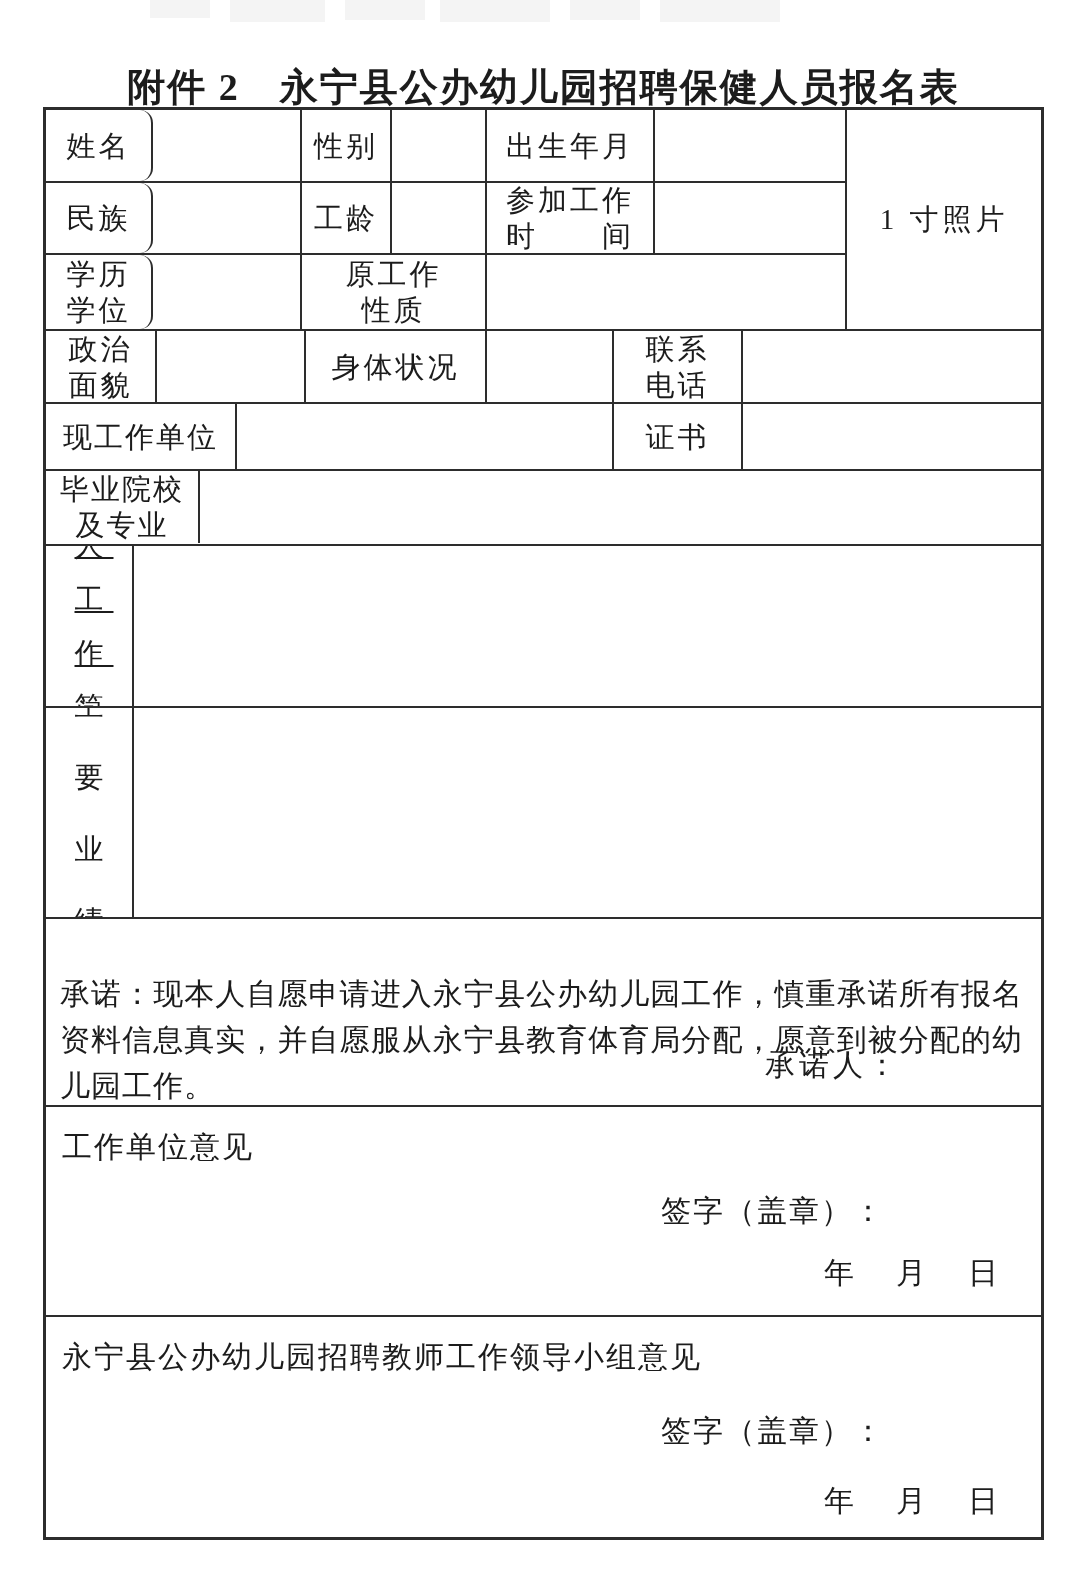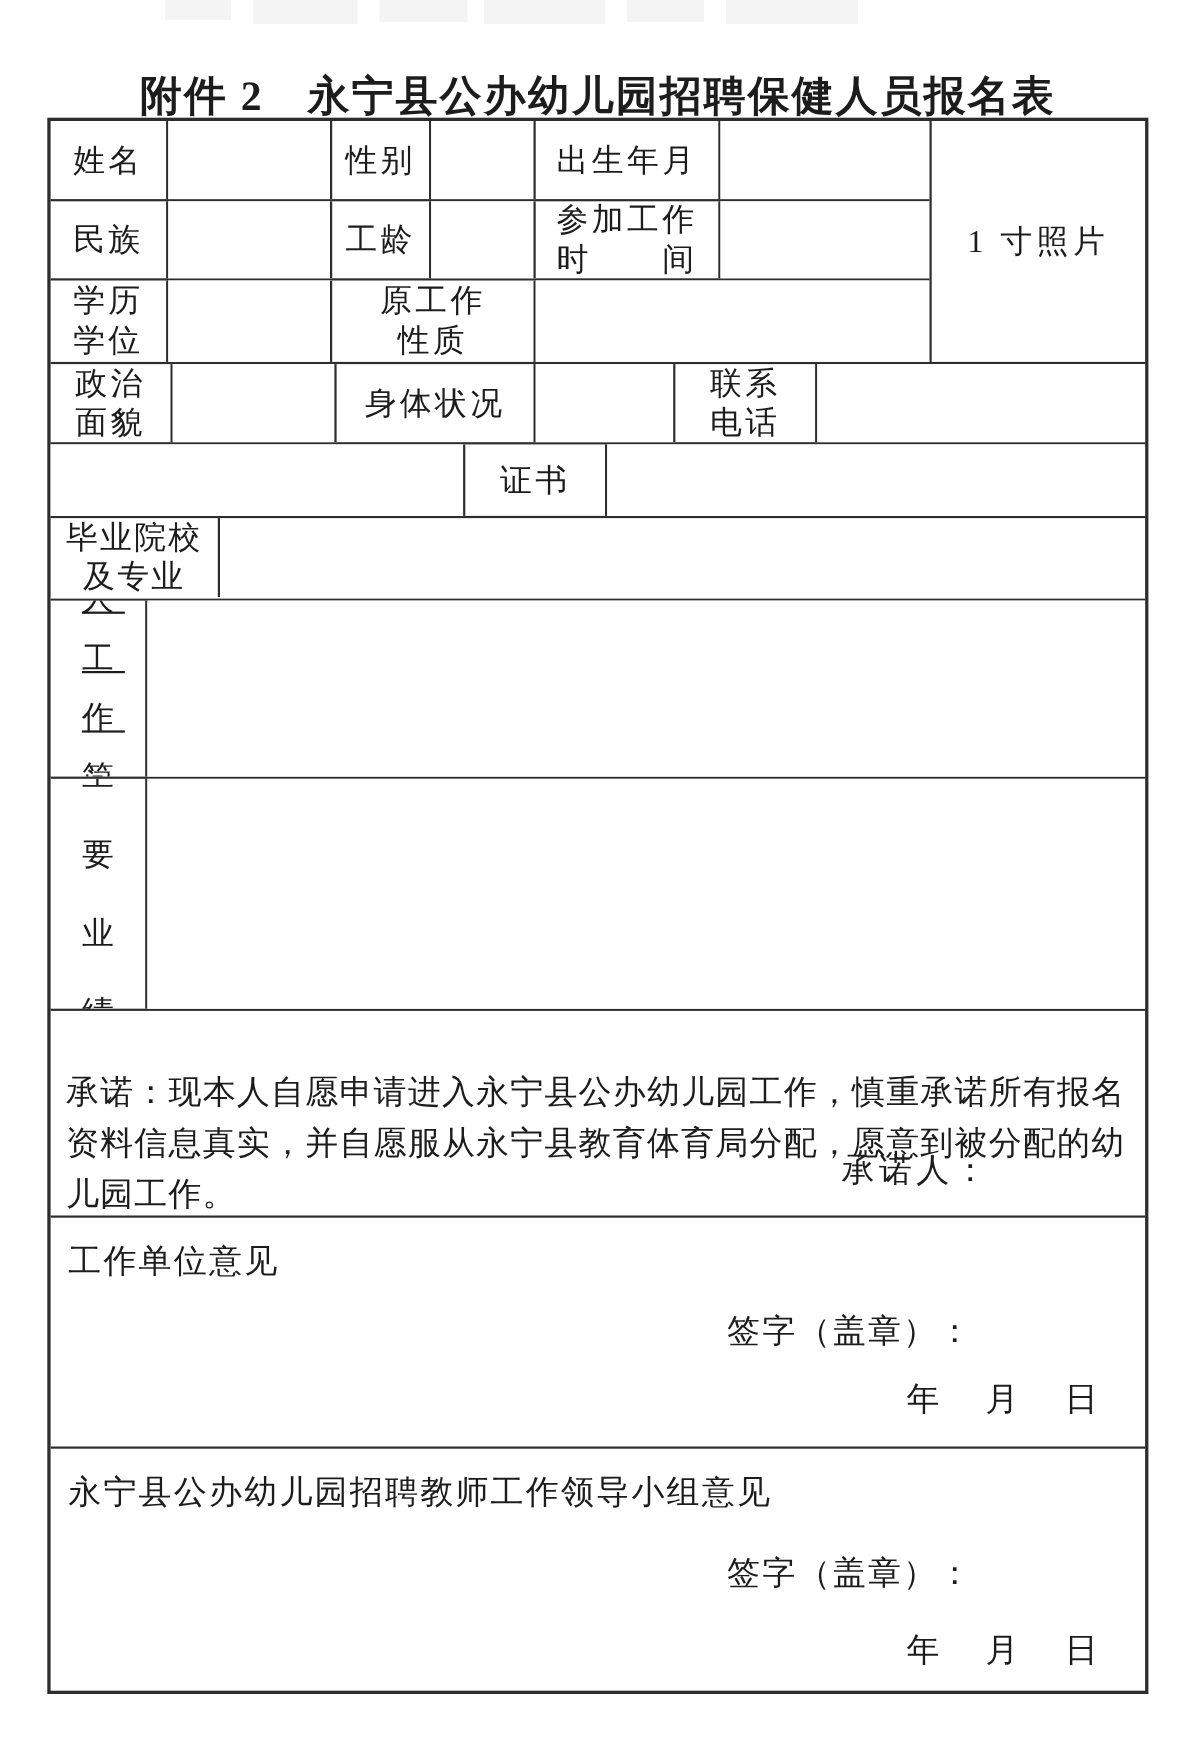--- a/index.html
+++ b/index.html
@@ -78,21 +78,21 @@
   .r4{height:73px;}
   .r5{height:67px;}
   .r6{height:75px;flex-direction:column;}
   .r7{height:162px;}
   .r8{height:211px;}
   .r9{height:188px;}
   .r10{height:210px;}
   .r11{height:226px;border-bottom:none;}
 
   
-  .w-label{width:107px;}
+  .w-label{width:107px;border-radius:13px;}
   .w-val1{width:149px;}
   .w-small{width:90px;}
   .w-val2{width:95px;}
   .w-wide{width:168px;}
   .r3 .w-mid{width:185px;}
   .r4 .c1{width:111px;}
   .r4 .c2{width:149px;}
   .r4 .c3{width:181px;}
   .r4 .c4{width:127px;}
   .r4 .c5{width:129px;}
@@ -191,20 +191,21 @@
 面貌</div>
       <div class="cell c2 blank"></div>
       <div class="cell c3">身体状况</div>
       <div class="cell c4 blank"></div>
       <div class="cell c5">联系
 电话</div>
       <div class="cell last blank"></div>
     </div>
 
     <div class="row r5">
+      <div class="cell c1">现工作单位</div>
       <div class="cell c2 blank"></div>
       <div class="cell c3">证书</div>
       <div class="cell last blank"></div>
     </div>
 
     <div class="row r6">
       <div class="cell c1">毕业院校
 及专业</div>
       <div class="cell last blank"></div>
     </div>

